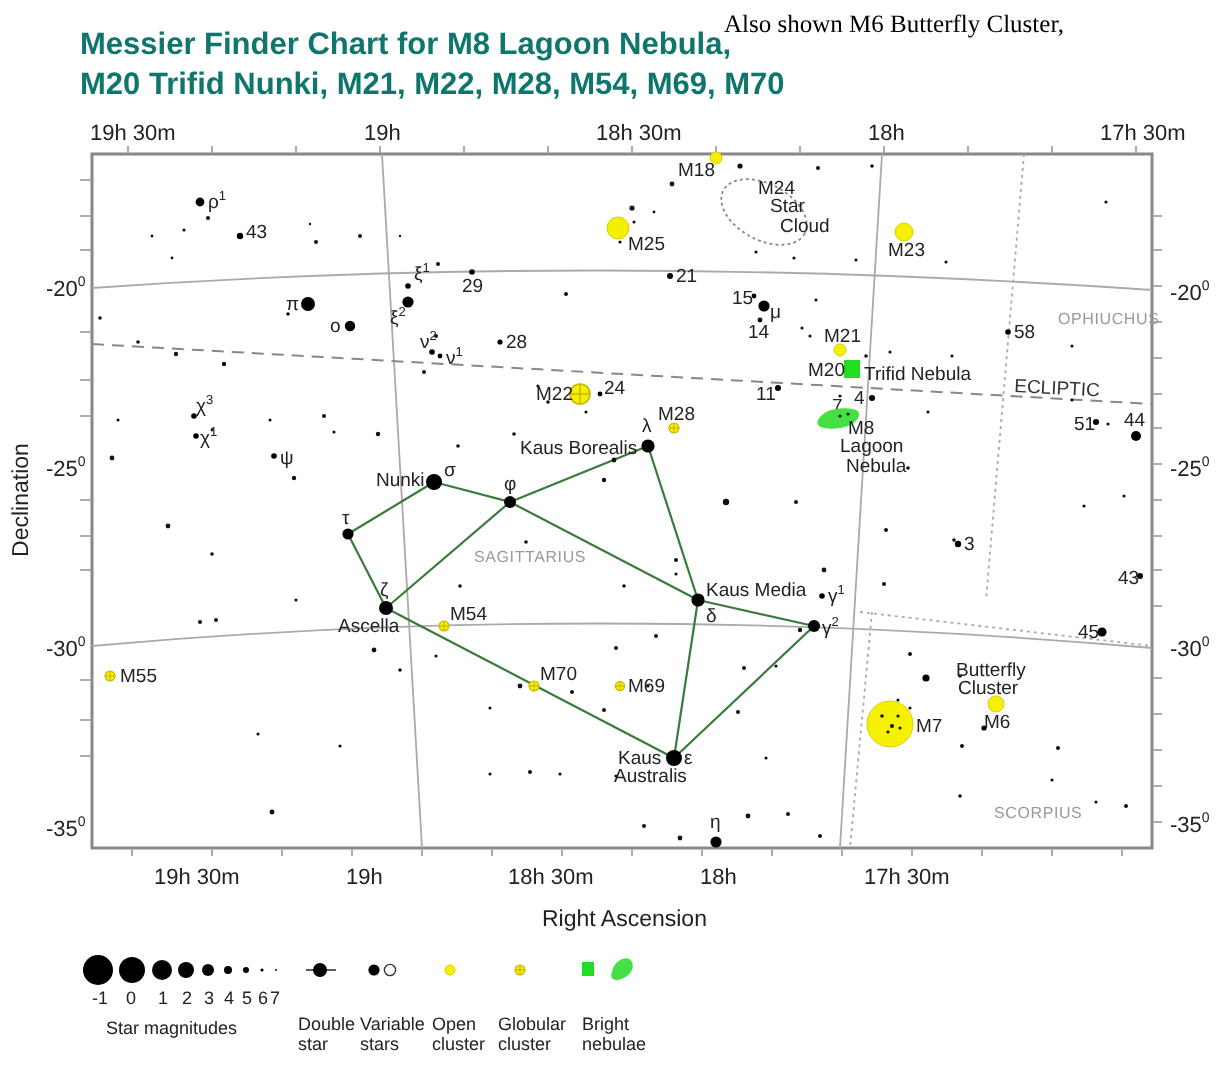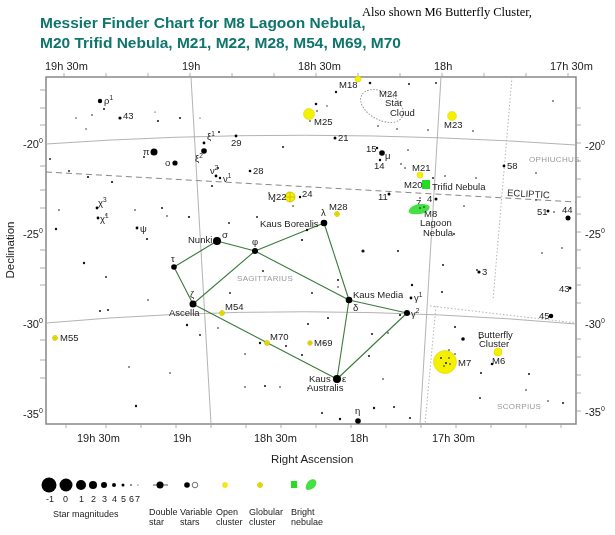--- a/index.html
+++ b/index.html
@@ -7,21 +7,21 @@
   .title { position: absolute; left: 40px; top: 13px; font-weight: bold; font-size: 15.5px; line-height: 20px; color: #0f766e; }
   .subtitle { position: absolute; left: 362px; top: 4px; font-size: 12.5px; line-height: 16px; color: #000000; width: 250px; font-family: Liberation Serif, serif; }
   svg#chart { position: absolute; left: 0; top: 0; }
   svg text { font-family: "Liberation Sans", sans-serif; }
 </style>
 </head>
 <body>
 
 <div class="title">
   <div>Messier Finder Chart for M8 Lagoon Nebula,</div>
-  <div>M20 Trifid Nebula, M21, M22, M28, M54, M69, M70</div>
+  <div>M20 Trifid Nunki, M21, M22, M28, M54, M69, M70</div>
 </div>
 <div class="subtitle">
   <div>Also shown M6 Butterfly Cluster,</div>
 </div>
 
 <svg id="chart" width="615" height="535" viewBox="0 0 615 535">
 
   <g font-size="11" fill="#222">
     <text x="45" y="70">19h 30m</text>
     <text x="182" y="70">19h</text>

